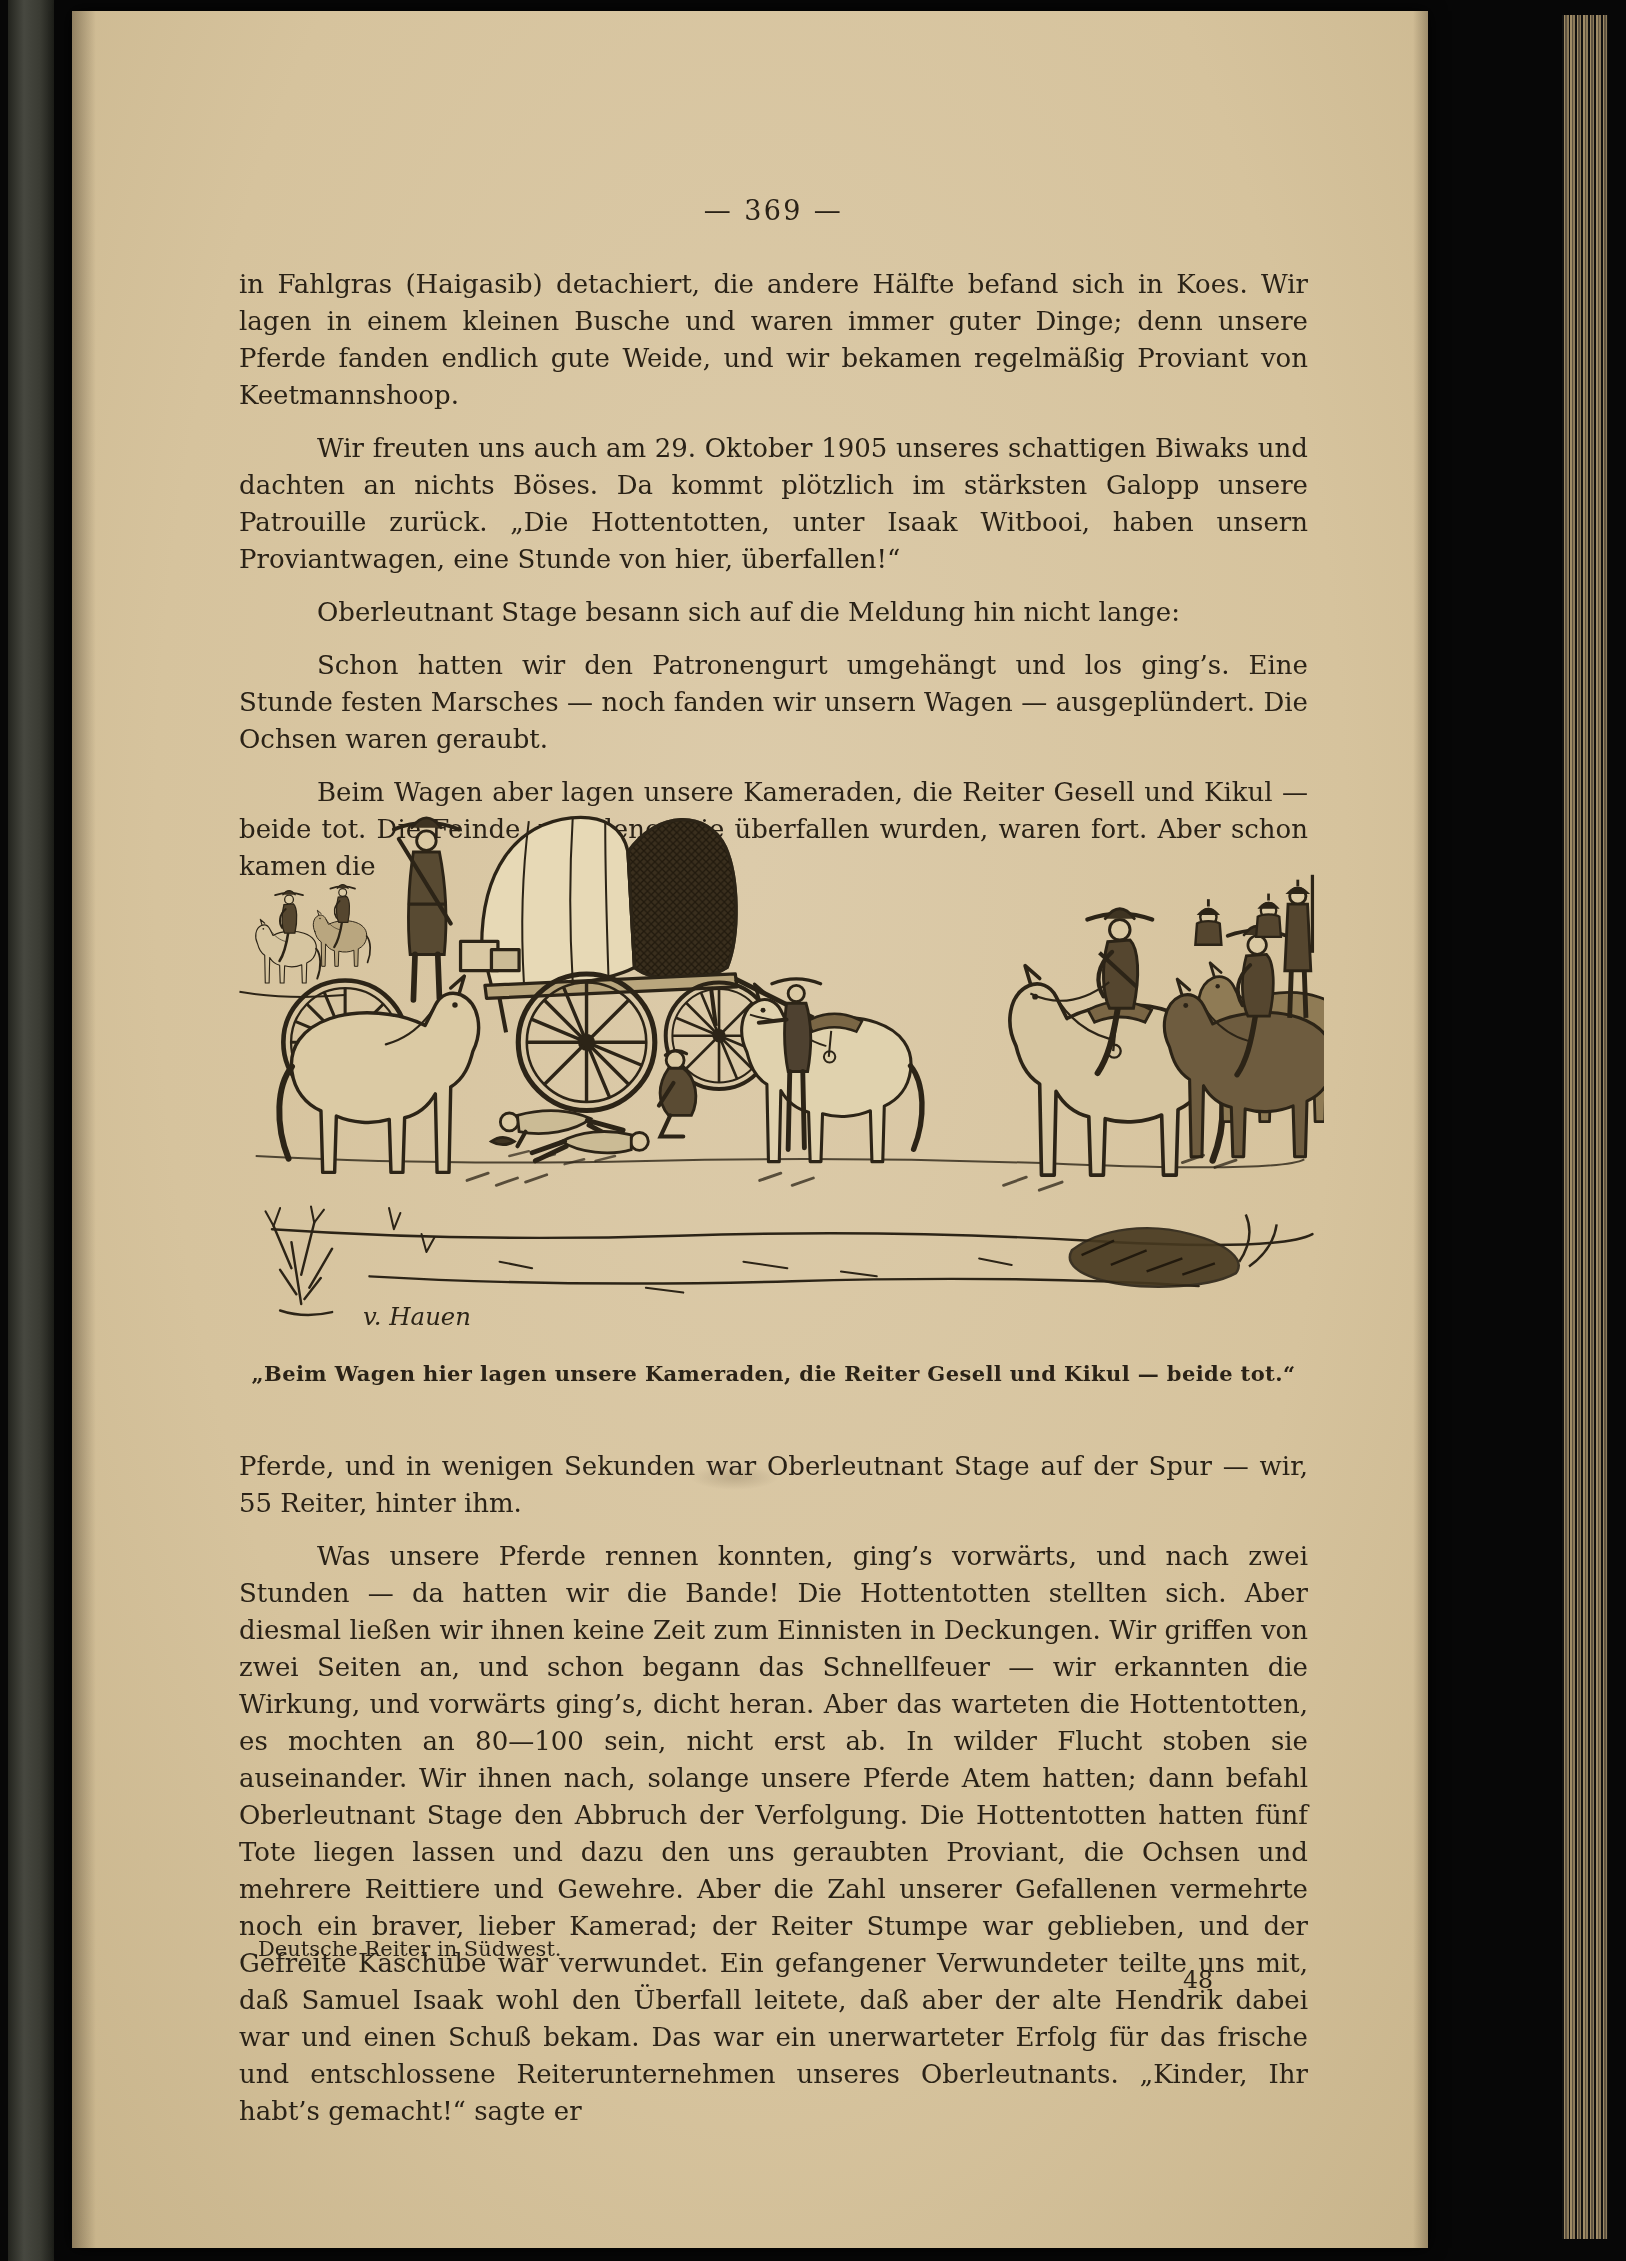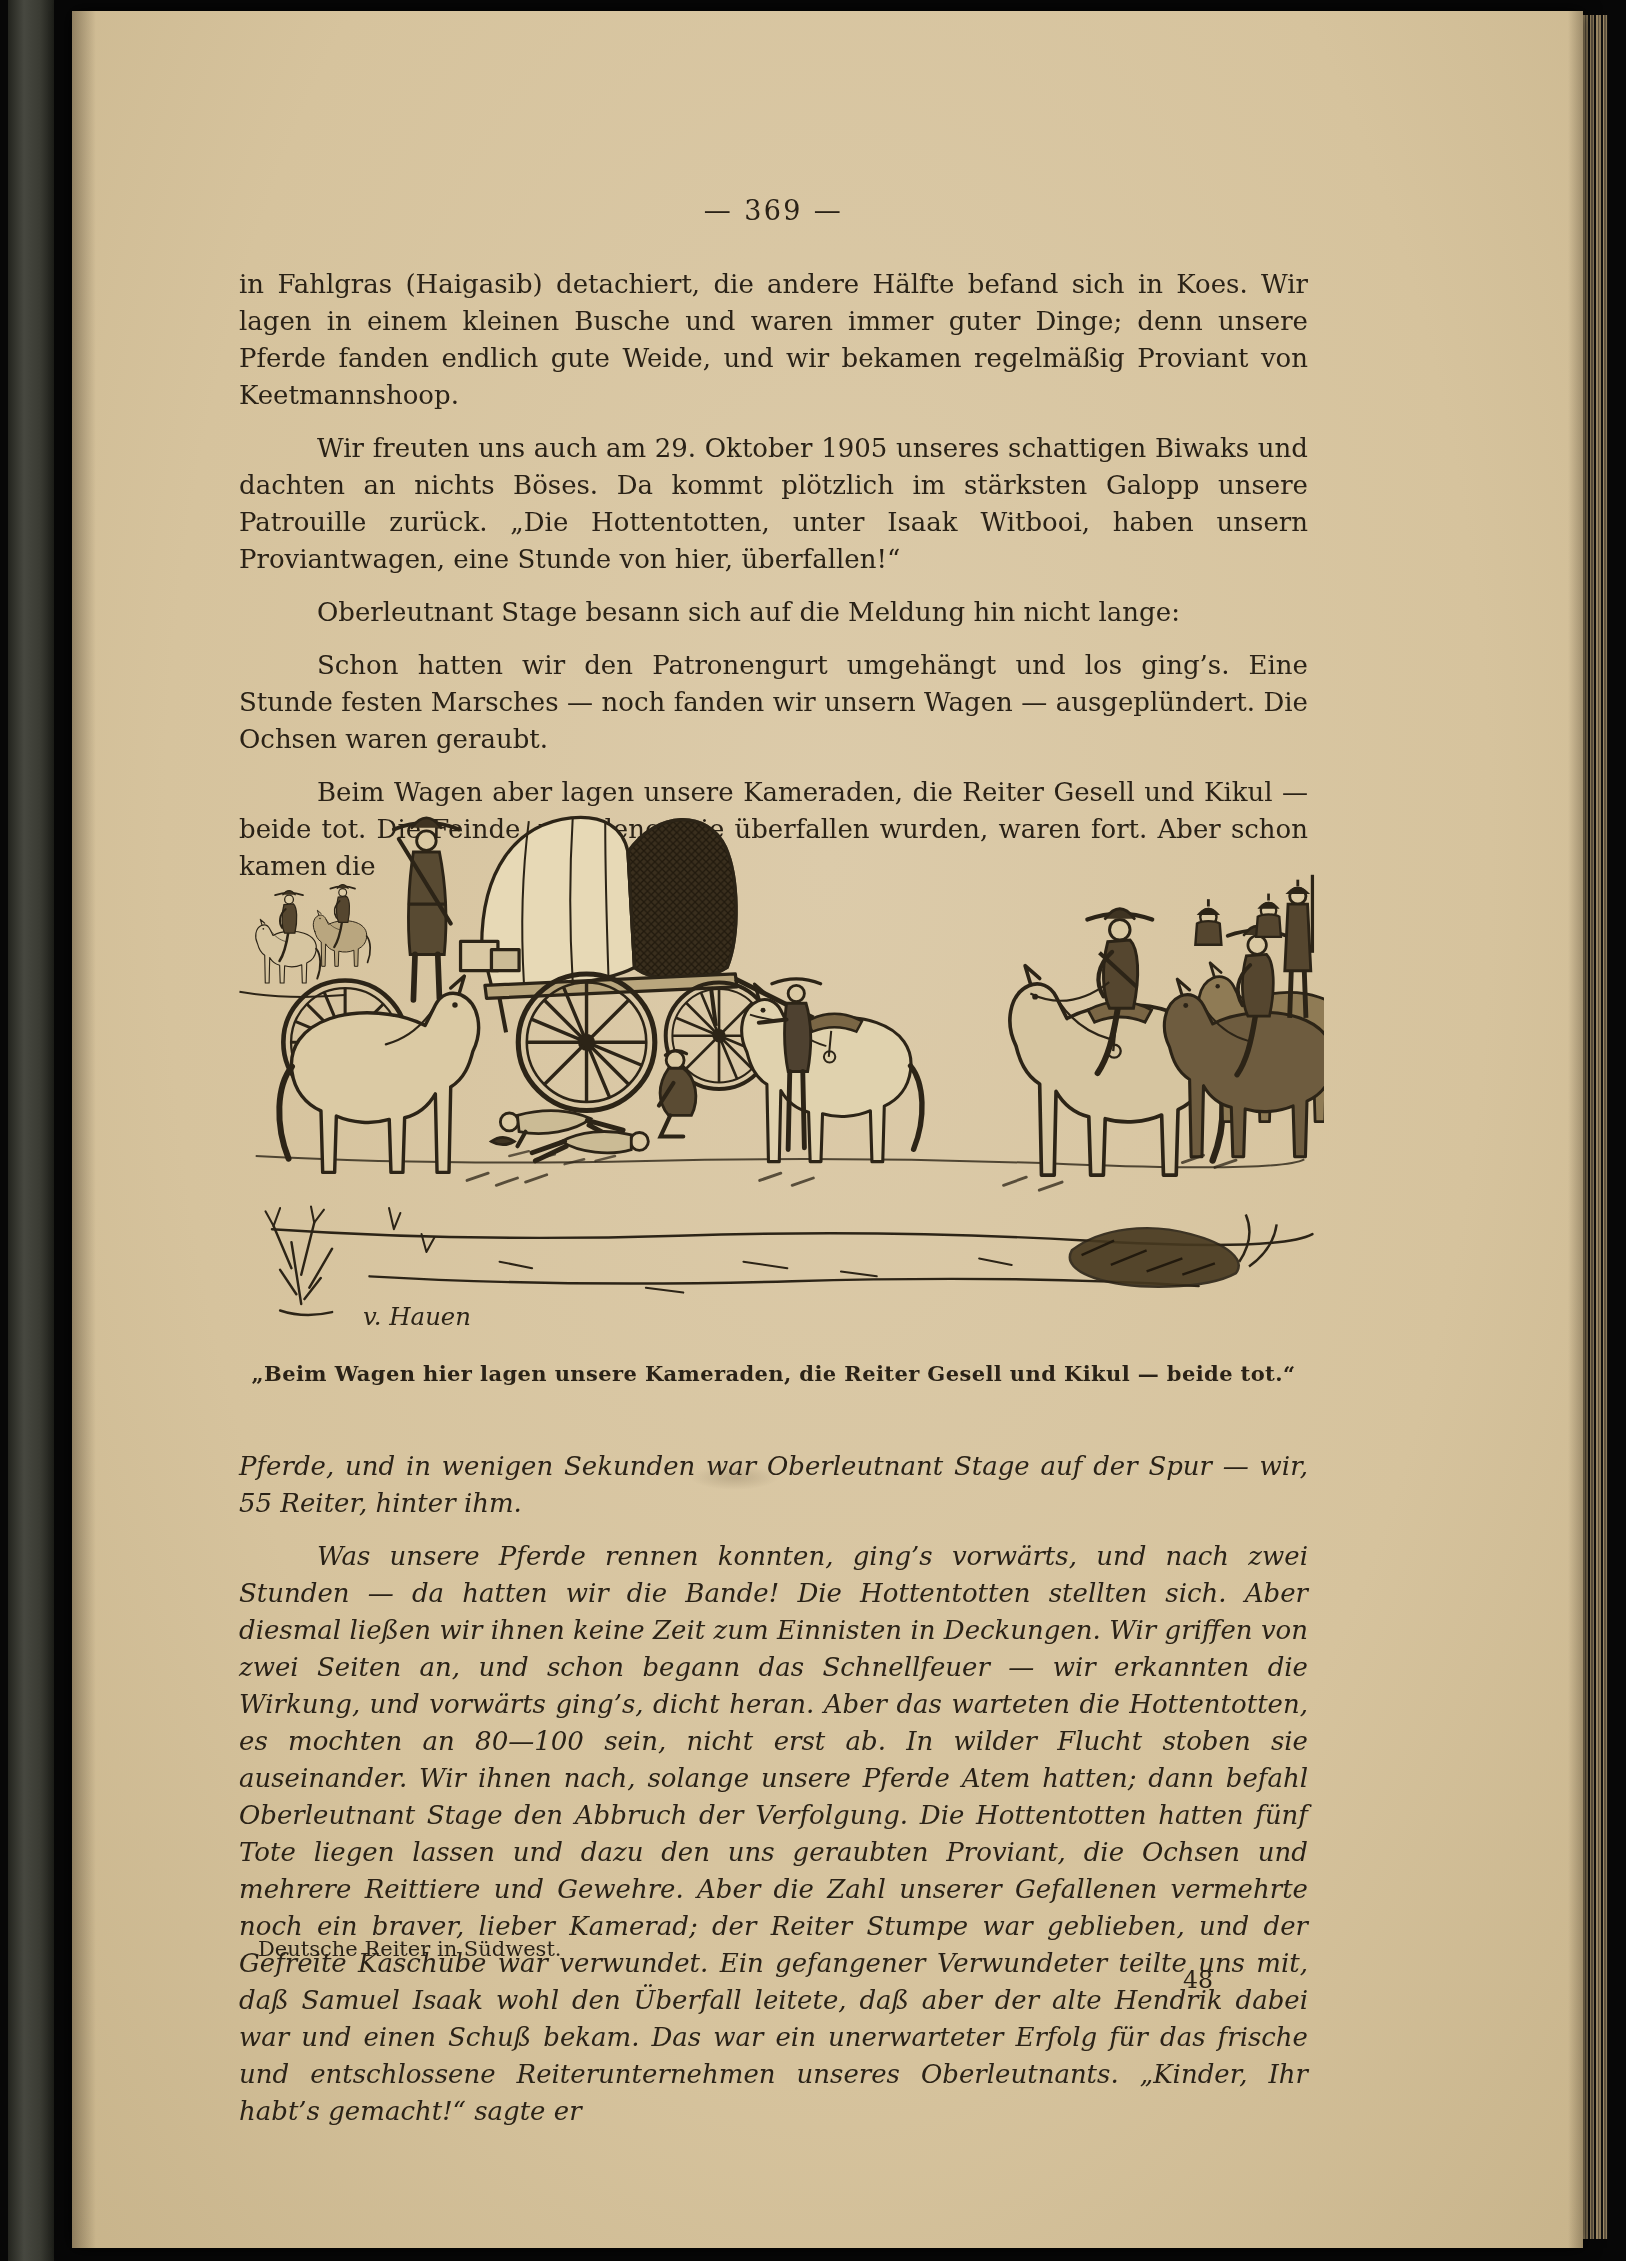--- a/index.html
+++ b/index.html
@@ -2,38 +2,38 @@
 <html style="font-size:13px"><head>
 <meta charset="utf-8">
 <style>
   html,body{margin:0;padding:0;background:#050505;}
   .scan{position:relative;width:1627px;height:2261px;background:#070707;overflow:hidden;
         font-family:"DejaVu Serif", serif;}
   .cover{position:absolute;left:8.1px;top:0;width:46px;height:2261px;
          background:linear-gradient(90deg,#23241e,#474840 35%,#3a3b33 70%,#1c1d18);}
   .stack{position:absolute;right:19.5px;top:14.6px;width:46px;height:2224px;
          background:repeating-linear-gradient(90deg,#121110 0 1.6px,#a08c66 1.6px 3.3px,#5f5340 3.3px 4.9px,#8d7b5a 4.9px 6.5px);}
-  .page{position:absolute;left:72px;top:11.4px;width:1511px;height:2237px;color:#2a2217;
+  .page{position:absolute;left:72px;top:11.4px;width:1356px;height:2237px;color:#2a2217;
         background:radial-gradient(ellipse at 50% 38%, #dccbaa 0%, #d6c39d 62%, #c8b48b 100%);
         box-shadow:0 0 16.3px rgba(0,0,0,.85);}
   .page::before{content:"";position:absolute;left:0;top:0;bottom:0;width:24.4px;
         background:linear-gradient(90deg, rgba(45,33,16,.38), rgba(45,33,16,0));}
   .page::after{content:"";position:absolute;right:0;top:0;bottom:0;width:14.6px;
         background:linear-gradient(270deg, rgba(45,33,16,.30), rgba(45,33,16,0));}
   .pageno{position:absolute;top:184px;left:151px;width:1101px;text-align:center;
           font-size:27px;letter-spacing:2.4px;}
   .block{position:absolute;left:151px;width:1101px;font-size:26px;line-height:37px;
          text-align:justify;}
   .block p{margin:16px;}
   .block p.ind{text-indent:78px;}
   .b1{top:239px;}
   .fig{position:absolute;top:763px;left:151px;width:1101px;margin:0;}
   .fig svg{display:block;width:1101px;height:569px;}
   .cap{margin-top:18px;text-align:center;font-size:21px;font-weight:700;letter-spacing:0.4px;}
-  .b2{top:1421px;font-style:italic;}
+  .b2{top:1421px;}
   .footer{position:absolute;top:1926px;left:151px;width:1101px;font-size:21px;}
   .footer .left{position:absolute;left:35px;top:0;}
   .footer .sig{position:absolute;left:960px;top:-3.3px;font-size:23.6px;margin-top:32px;}
   .smudge{position:absolute;top:1454px;left:618px;width:89px;height:24.4px;
           background:radial-gradient(rgba(90,75,50,.22),transparent 70%);}
 </style>
 </head>
 <body>
 
 <div class="scan">

